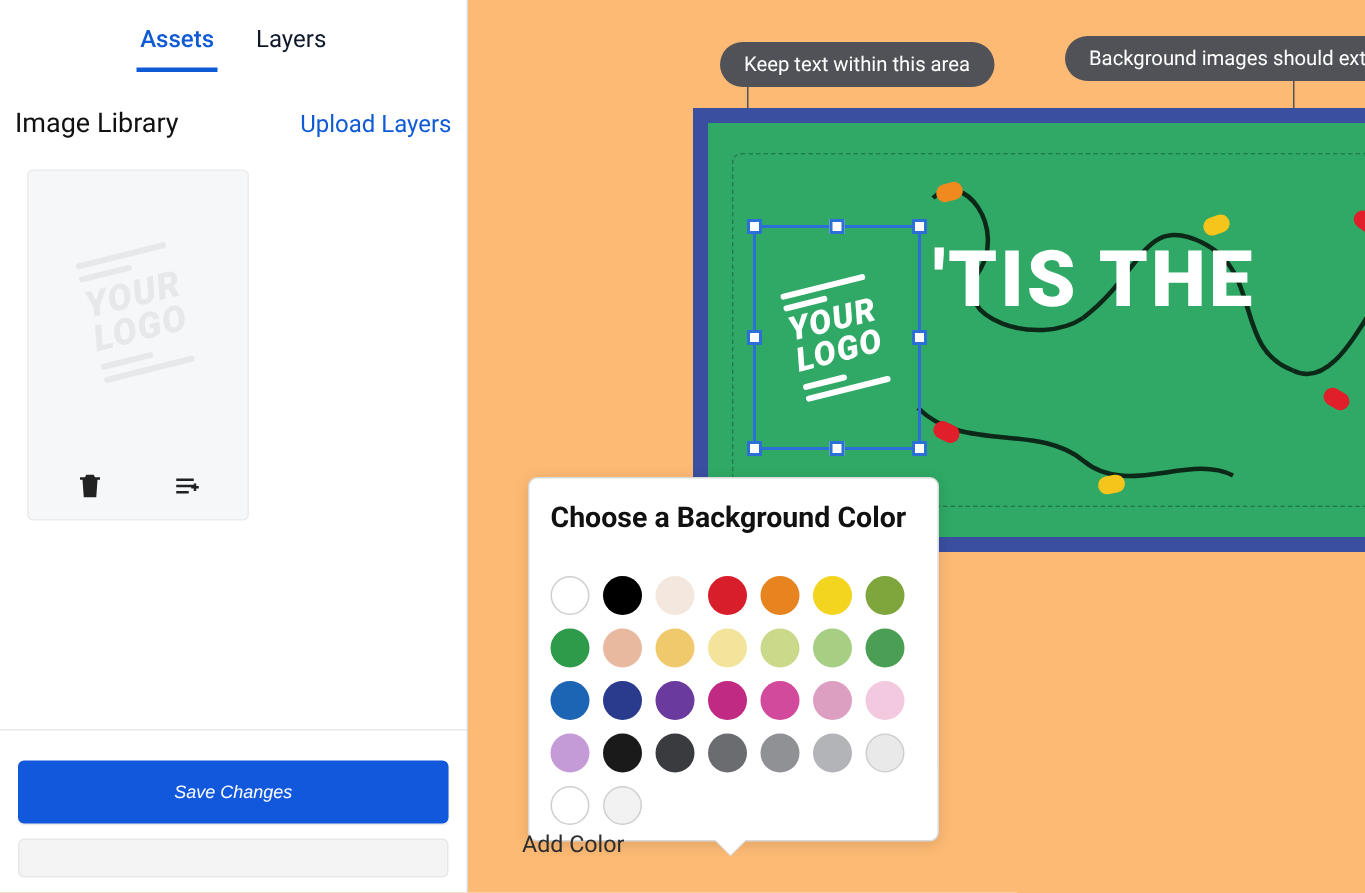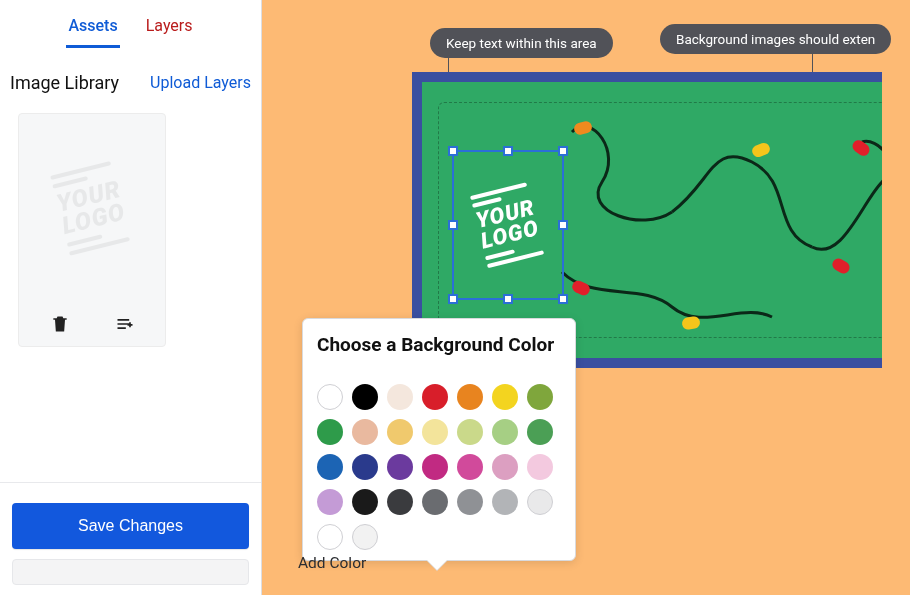--- a/index.html
+++ b/index.html
@@ -6,37 +6,37 @@
   body {
     font-family: -apple-system, BlinkMacSystemFont, "Segoe UI", Roboto, "Helvetica Neue", Arial, sans-serif;
     width: 910px;
     height: 595px;
     overflow: hidden;
     background: #f2f3f6;
     display: flex;
   }
   
   .sidebar {
-    width: 262px;
+    width: 312px;
     height: 100%;
     background: #fff;
     border-right: 1px solid #dcdee3;
     display: flex;
     flex-direction: column;
   }
   .tabs {
     display: flex;
     justify-content: center;
     gap: 24px;
     padding: 8px 0 0;
   }
   .tab {
     padding: 8px 2px 10px;
     font-size: 16px;
-    color: #b91c1c;
+    color: #0f172a;
     cursor: pointer;
     border-bottom: 3px solid transparent;
   }
   .tab.active {
     color: #0f5bd6;
     border-bottom-color: #0f5bd6;
     font-weight: 500;
   }
   .library-header {
     display: flex;
@@ -99,23 +99,24 @@
   }
   .sidebar-spacer { flex: 1; }
   .sidebar-divider { height:1px; background:#e8e9ec; margin: 0; }
   .save-btn {
     margin: 20px 12px 10px;
     background: #1258dd;
     color:#fff;
     border:none;
     border-radius:4px;
     padding: 14px 0;
-    font-size:16px;
+    font-size:12px;
     cursor:pointer;
     box-shadow: 0 1px 1px rgba(0,0,0,0.1);
+    font-style: italic;
   }
   .secondary-btn {
     margin: 0 12px 10px;
     background:#f4f4f5;
     color:#333;
     border:1px solid #e6e7ea;
     border-radius:4px;
     padding: 12px 0;
     font-size:15px;
     cursor:pointer;
@@ -378,20 +379,21 @@
         <div class="handle h-tm"></div>
         <div class="handle h-tr"></div>
         <div class="handle h-ml"></div>
         <div class="handle h-mr"></div>
         <div class="handle h-bl"></div>
         <div class="handle h-bm"></div>
         <div class="handle h-br"></div>
       </div>
 
       <div class="headline">
+        <div class="l1">'TIS THE</div>
       </div>
     </div>
   </div>
 
   <div class="popover">
     <div class="popover-title">Choose a Background Color</div>
     <div class="swatches" id="swatches">
         <div class="swatch outline" style="background: rgb(255, 255, 255);"></div>
         <div class="swatch" style="background: rgb(0, 0, 0);"></div>
         <div class="swatch" style="background: rgb(244, 231, 221);"></div>

